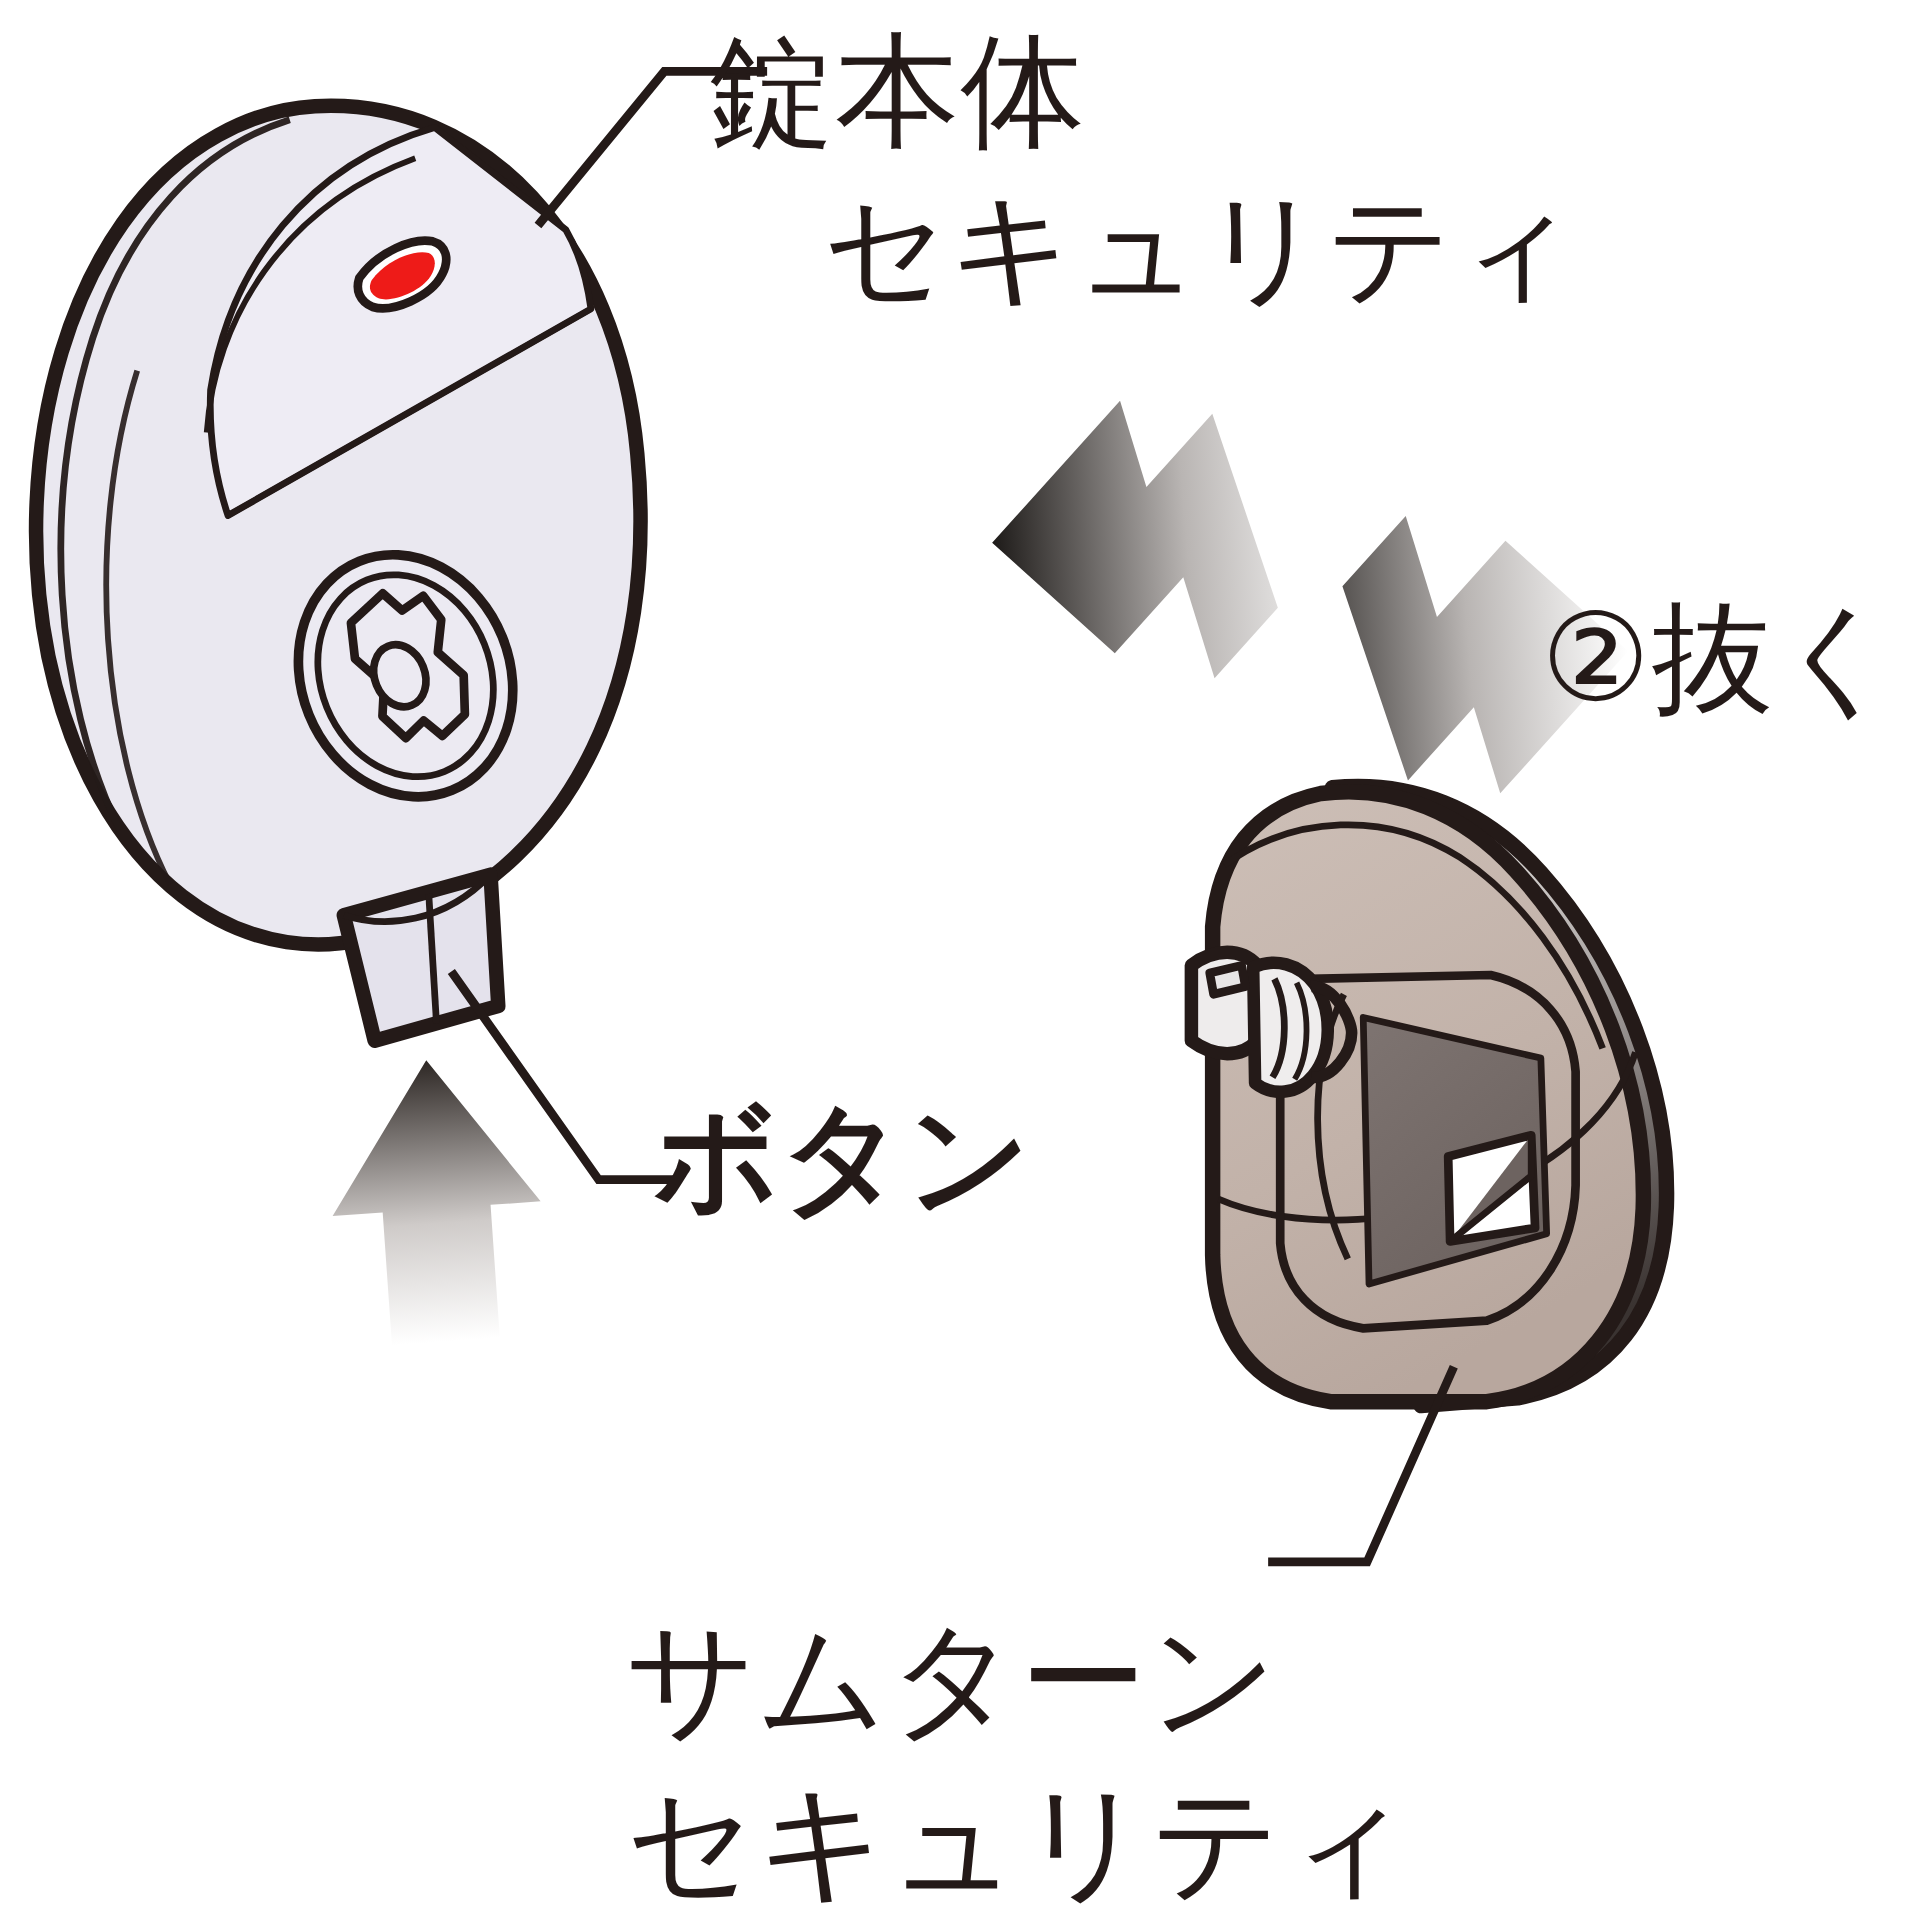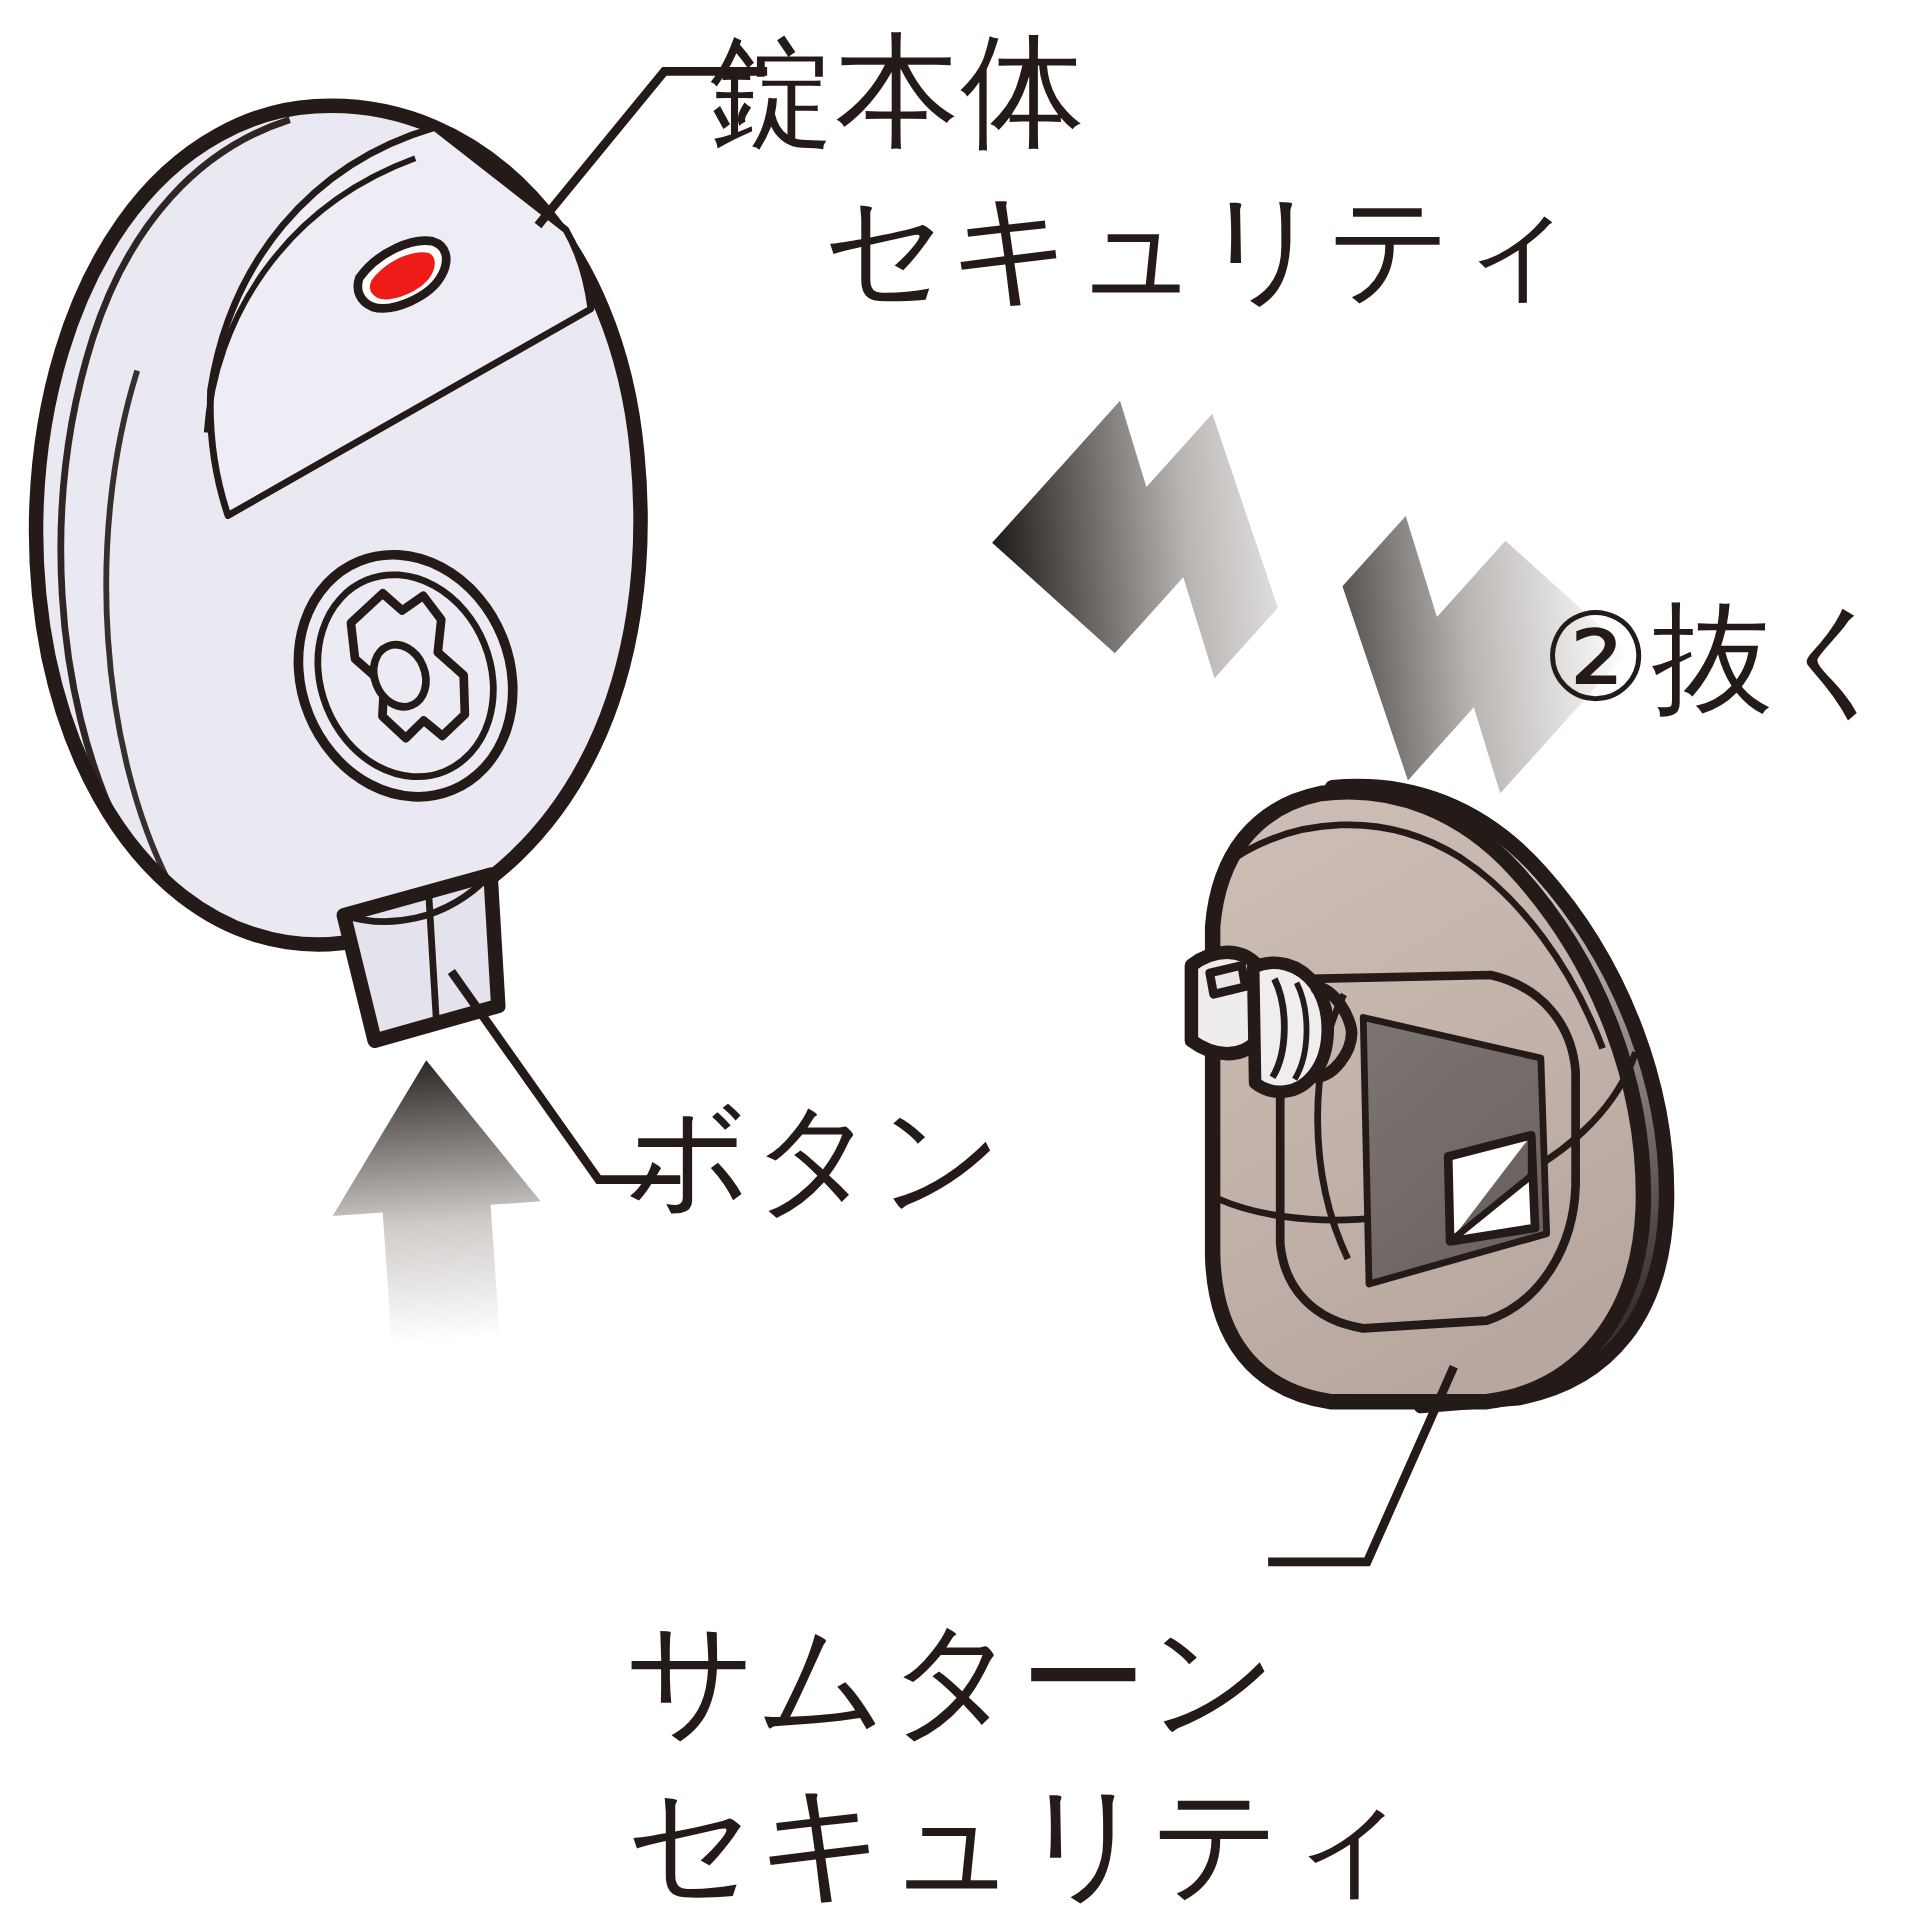--- a/index.html
+++ b/index.html
@@ -20,21 +20,21 @@
     position:absolute;
     white-space:nowrap;
     color:#241a18;
     line-height:1.04;
     font-weight:400;
     letter-spacing:0.01em;
   }
   .lbl-lockbody{left:710px;  top:11.6px;   font-size:124px;margin-top:15px;}
   .lbl-insert  {left:823px;  top:185px;  font-size:122px;}
   .lbl-pullout {left:1541px; top:583px;  font-size:122px;margin-top:12px;}
-  .lbl-button  {left:626px;  top:1095px; font-size:122px;}
+  .lbl-button  {left:654px;  top:1095px; font-size:122px;font-weight:bold;}
   .lbl-hold    {left:39px;   top:1350px; font-size:126px;}
   .lbl-thumb   {left:626px;  top:1598px; font-size:127px; line-height:1.28;}
   .lbl-thumb span{display:block;}
 </style>
 </head>
 <body>
 
 <div id="stage">
 
   <svg id="art" viewBox="0 0 2000 1992" xmlns="http://www.w3.org/2000/svg">

